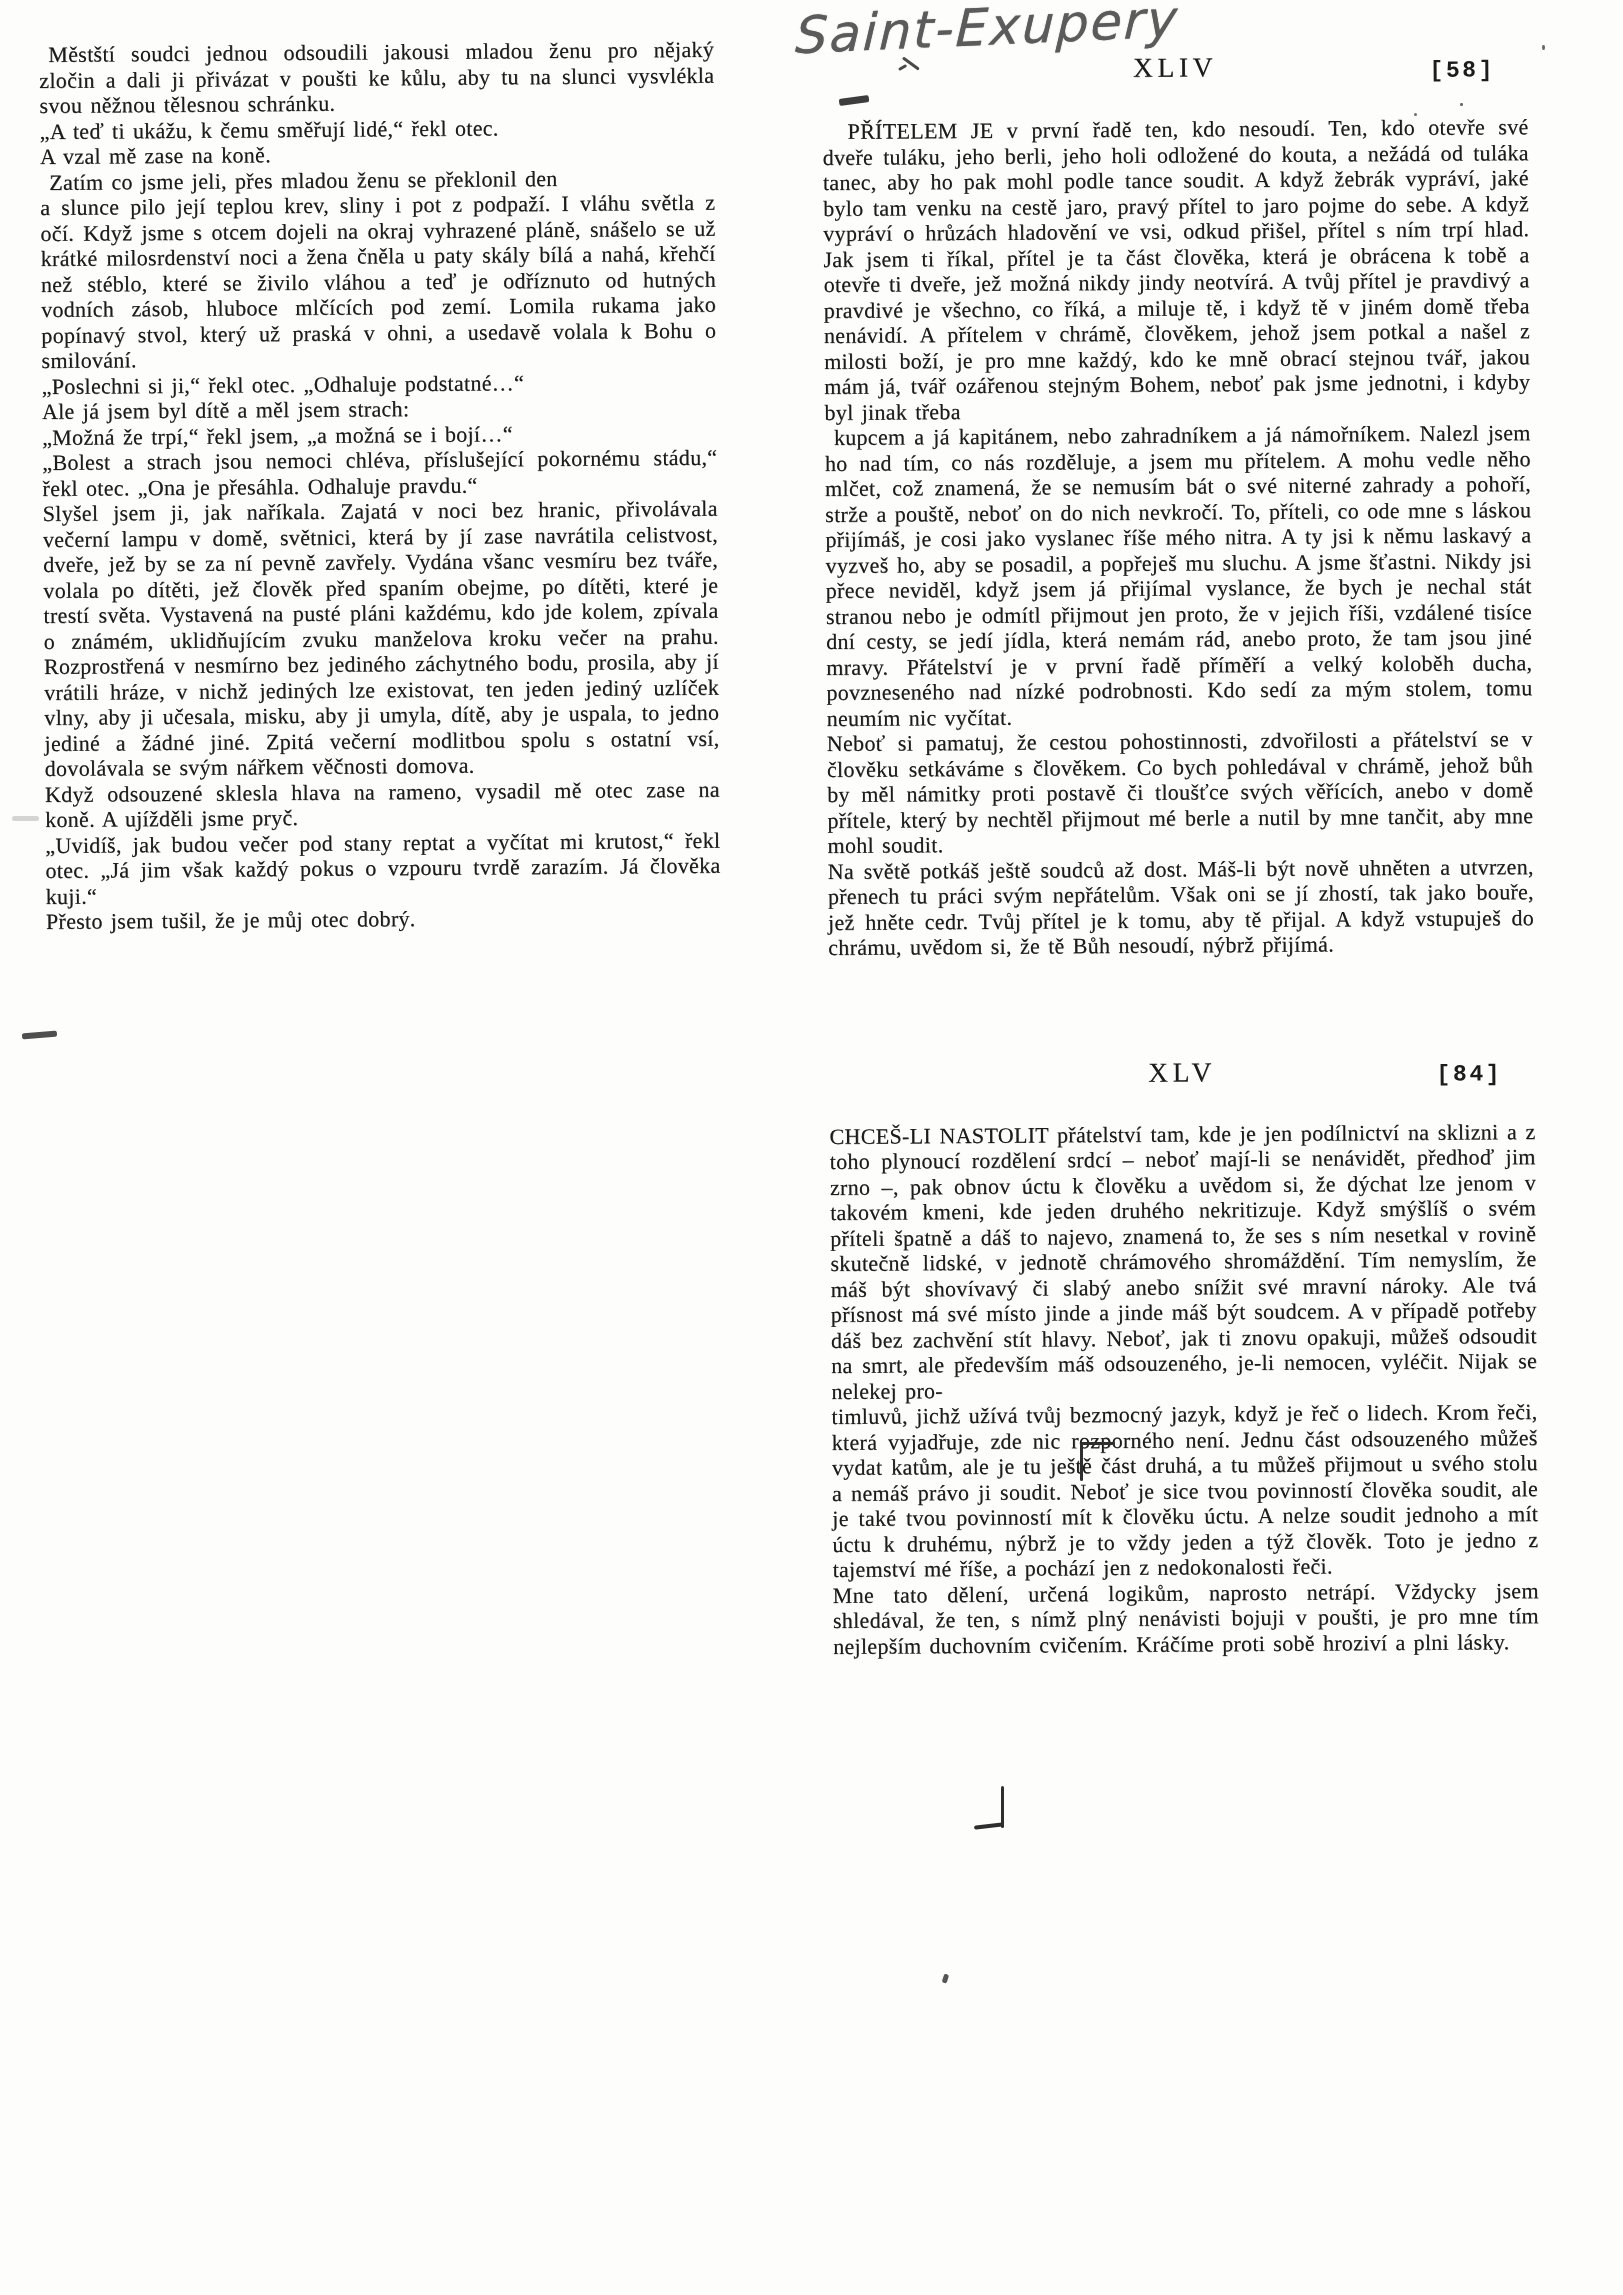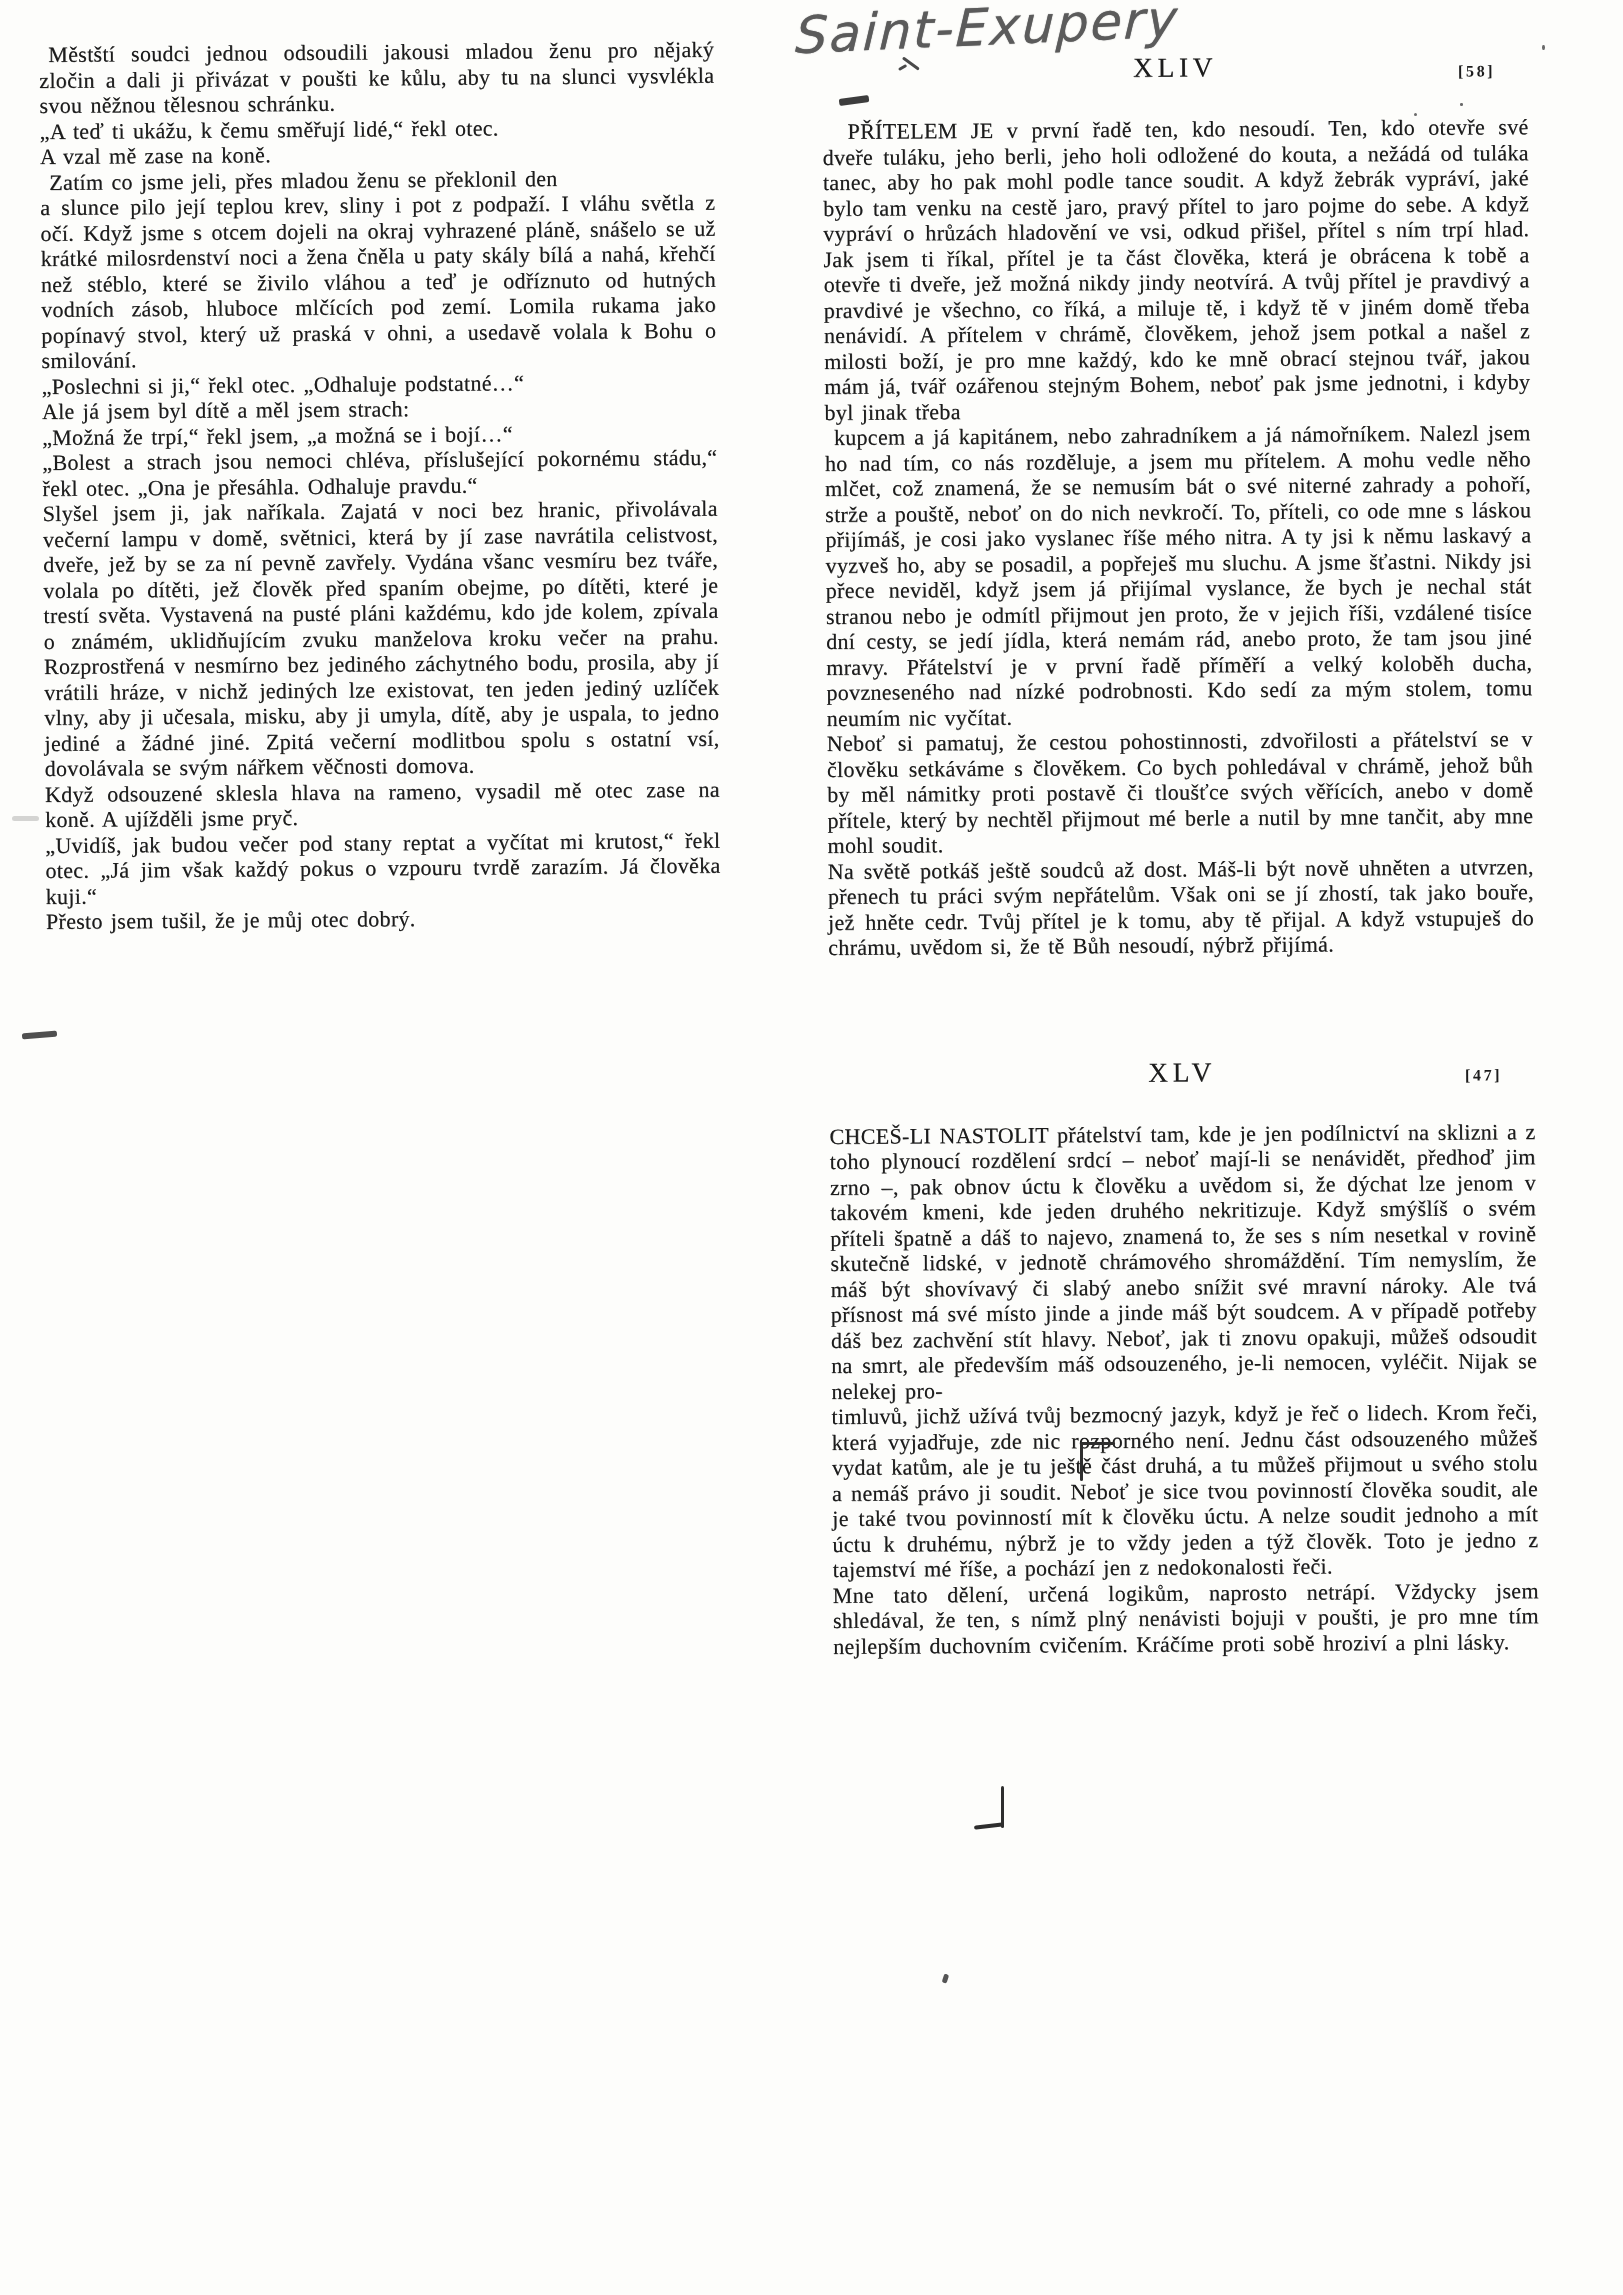--- a/index.html
+++ b/index.html
@@ -35,24 +35,25 @@
     font-size:27.5px;
     line-height:31px;
     letter-spacing:4.6px;
     margin-bottom:34px;
     text-shadow:0.3px 0.3px 0.4px rgba(25,25,25,0.55);
   }
   .chapter-head.second { margin-top:98px; }
   .page-ref {
     position:absolute;
     right:33px; top:5.9px;
-    font-size:16px;
+    font-size:23px;
     letter-spacing:2.6px;
     font-weight:bold;
     text-shadow:none;
+    font-family:Liberation Mono, monospace;
   }
 
   .handwriting {
     position:absolute;
     left:797px; top:0px;
     font-family:"DejaVu Sans","Liberation Sans",sans-serif;
     font-style:italic;
     font-size:51px;
     line-height:72px;
     color:#5b5b5b;
@@ -112,21 +113,21 @@
       <span>XLIV</span>
       <span class="page-ref">[58]</span>
     </div>
     <p class="ind">PŘÍTELEM JE v první řadě ten, kdo nesoudí. Ten, kdo otevře své dveře tuláku, jeho berli, jeho holi odložené do kouta, a nežádá od tuláka tanec, aby ho pak mohl podle tance soudit. A když žebrák vypráví, jaké bylo tam venku na cestě jaro, pravý přítel to jaro pojme do sebe. A když vypráví o hrůzách hladovění ve vsi, odkud přišel, přítel s ním trpí hlad. Jak jsem ti říkal, přítel je ta část člověka, která je obrácena k tobě a otevře ti dveře, jež možná nikdy jindy neotvírá. A tvůj přítel je pravdivý a pravdivé je všechno, co říká, a miluje tě, i když tě v jiném domě třeba nenávidí. A přítelem v chrámě, člověkem, jehož jsem potkal a našel z milosti boží, je pro mne každý, kdo ke mně obrací stejnou tvář, jakou mám já, tvář ozářenou stejným Bohem, neboť pak jsme jednotni, i kdyby byl jinak třeba</p>
     <p class="ind-sm blockgap">kupcem a já kapitánem, nebo zahradníkem a já námořníkem. Nalezl jsem ho nad tím, co nás rozděluje, a jsem mu přítelem. A mohu vedle něho mlčet, což znamená, že se nemusím bát o své niterné zahrady a pohoří, strže a pouště, neboť on do nich nevkročí. To, příteli, co ode mne s láskou přijímáš, je cosi jako vyslanec říše mého nitra. A ty jsi k němu laskavý a vyzveš ho, aby se posadil, a popřeješ mu sluchu. A jsme šťastni. Nikdy jsi přece neviděl, když jsem já přijímal vyslance, že bych je nechal stát stranou nebo je odmítl přijmout jen proto, že v jejich říši, vzdálené tisíce dní cesty, se jedí jídla, která nemám rád, anebo proto, že tam jsou jiné mravy. Přátelství je v první řadě příměří a velký koloběh ducha, povzneseného nad nízké podrobnosti. Kdo sedí za mým stolem, tomu neumím nic vyčítat.</p>
     <p>Neboť si pamatuj, že cestou pohostinnosti, zdvořilosti a přátelství se v člověku setkáváme s člověkem. Co bych pohledával v chrámě, jehož bůh by měl námitky proti postavě či tloušťce svých věřících, anebo v domě přítele, který by nechtěl přijmout mé berle a nutil by mne tančit, aby mne mohl soudit.</p>
     <p>Na světě potkáš ještě soudců až dost. Máš-li být nově uhněten a utvrzen, přenech tu práci svým nepřátelům. Však oni se jí zhostí, tak jako bouře, jež hněte cedr. Tvůj přítel je k tomu, aby tě přijal. A když vstupuješ do chrámu, uvědom si, že tě Bůh nesoudí, nýbrž přijímá.</p>
 
     <div class="chapter-head second">
       <span>XLV</span>
-      <span class="page-ref">[47]</span>
+      <span class="page-ref">[84]</span>
     </div>
     <p>CHCEŠ-LI NASTOLIT přátelství tam, kde je jen podílnictví na sklizni a z toho plynoucí rozdělení srdcí – neboť mají-li se nenávidět, předhoď jim zrno –, pak obnov úctu k člověku a uvědom si, že dýchat lze jenom v takovém kmeni, kde jeden druhého nekritizuje. Když smýšlíš o svém příteli špatně a dáš to najevo, znamená to, že ses s ním nesetkal v rovině skutečně lidské, v jednotě chrámového shromáždění. Tím nemyslím, že máš být shovívavý či slabý anebo snížit své mravní nároky. Ale tvá přísnost má své místo jinde a jinde máš být soudcem. A v případě potřeby dáš bez zachvění stít hlavy. Neboť, jak ti znovu opakuji, můžeš odsoudit na smrt, ale především máš odsouzeného, je-li nemocen, vyléčit. Nijak se nelekej pro-</p>
     <p class="blockgap">timluvů, jichž užívá tvůj bezmocný jazyk, když je řeč o lidech. Krom řeči, která vyjadřuje, zde nic rozporného není. Jednu část odsouzeného můžeš vydat katům, ale je tu ještě část druhá, a tu můžeš přijmout u svého stolu a nemáš právo ji soudit. Neboť je sice tvou povinností člověka soudit, ale je také tvou povinností mít k člověku úctu. A nelze soudit jednoho a mít úctu k druhému, nýbrž je to vždy jeden a týž člověk. Toto je jedno z tajemství mé říše, a pochází jen z nedokonalosti řeči.</p>
     <p>Mne tato dělení, určená logikům, naprosto netrápí. Vždycky jsem shledával, že ten, s nímž plný nenávisti bojuji v poušti, je pro mne tím nejlepším duchovním cvičením. Kráčíme proti sobě hroziví a plni lásky.</p>
   </div>
 
   <div class="pm pm-gamma-h"></div>
   <div class="pm pm-gamma-v"></div>
   <div class="pm pm-bracket-v"></div>
   <div class="pm pm-bracket-foot"></div>

